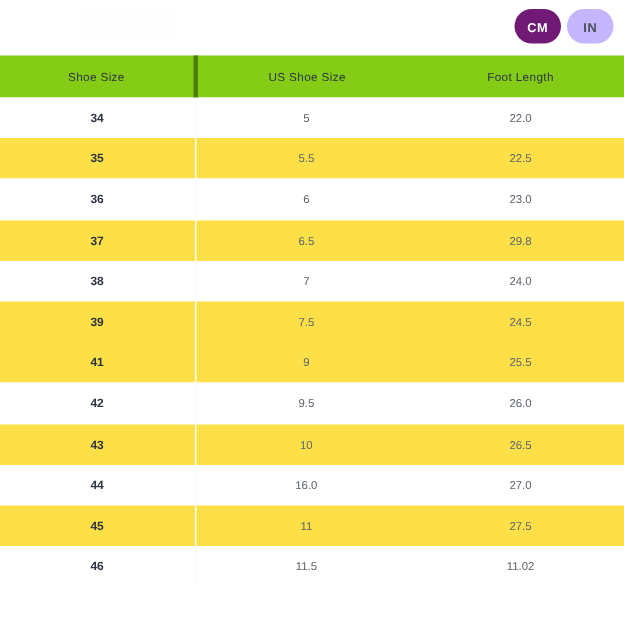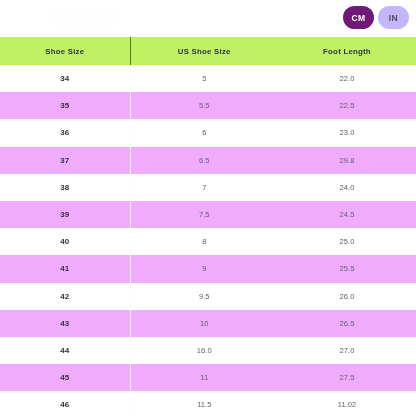--- a/index.html
+++ b/index.html
@@ -83,35 +83,35 @@
   .size-table th,
   .size-table td {
     padding: 0;
     text-align: center;
     vertical-align: middle;
     border: none;
   }
 
   .size-table thead th {
     height: 28px;
-    background: #bef264;
+    background: #84cc16;
     font-size: 7.8px;
-    font-weight: 700;
+    font-weight: 400;
     color: #2e3440;
     letter-spacing: 0.25px;
   }
   .size-table thead th.col-div {
-    border-left: 1px solid #4d7c0f;
+    border-left: 3px solid #4d7c0f;
   }
 
   .size-table tbody tr {
     height: 27.2px;
   }
   .size-table tbody tr.odd  { background: #ffffff; }
-  .size-table tbody tr.even { background: #f0abfc; }
+  .size-table tbody tr.even { background: #fde047; }
 
   .size-table tbody td {
     height: 27.2px;
     font-size: 7.6px;
     color: #5d636d;
     font-weight: 400;
   }
   .size-table tbody td.size-col {
     font-weight: 700;
     color: #2e3440;
@@ -170,25 +170,20 @@
         <tr class="odd">
           <td class="size-col">38</td>
           <td class="col-div">7</td>
           <td>24.0</td>
         </tr>
         <tr class="even">
           <td class="size-col">39</td>
           <td class="col-div">7.5</td>
           <td>24.5</td>
         </tr>
-        <tr class="odd">
-          <td class="size-col">40</td>
-          <td class="col-div">8</td>
-          <td>25.0</td>
-        </tr>
         <tr class="even">
           <td class="size-col">41</td>
           <td class="col-div">9</td>
           <td>25.5</td>
         </tr>
         <tr class="odd">
           <td class="size-col">42</td>
           <td class="col-div">9.5</td>
           <td>26.0</td>
         </tr>

